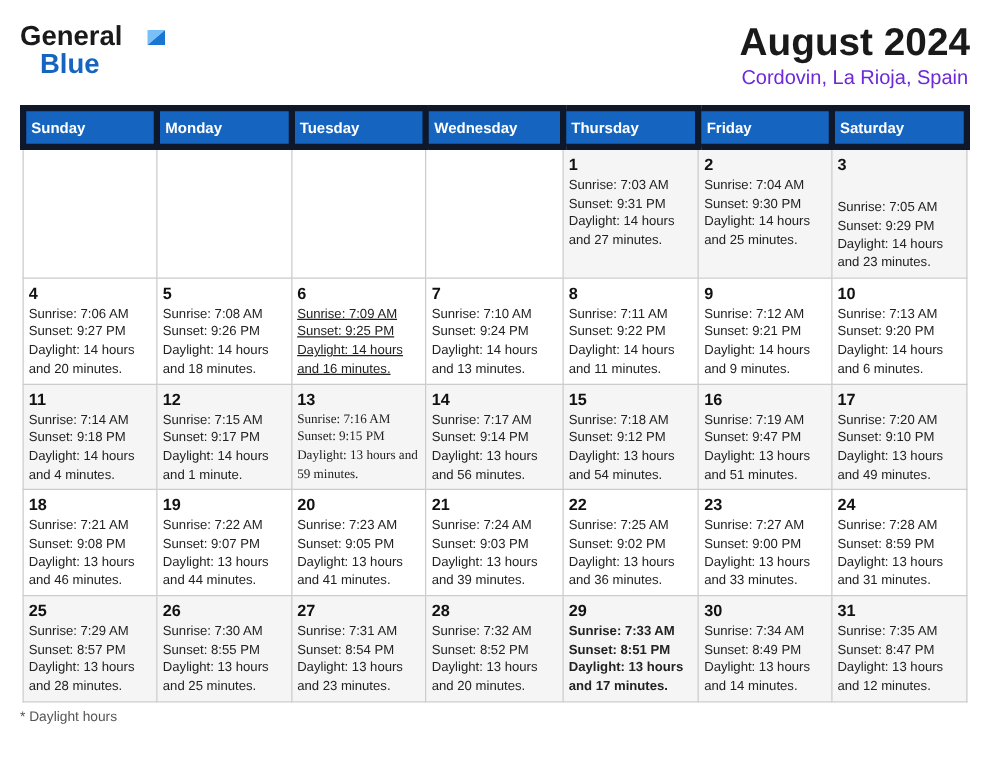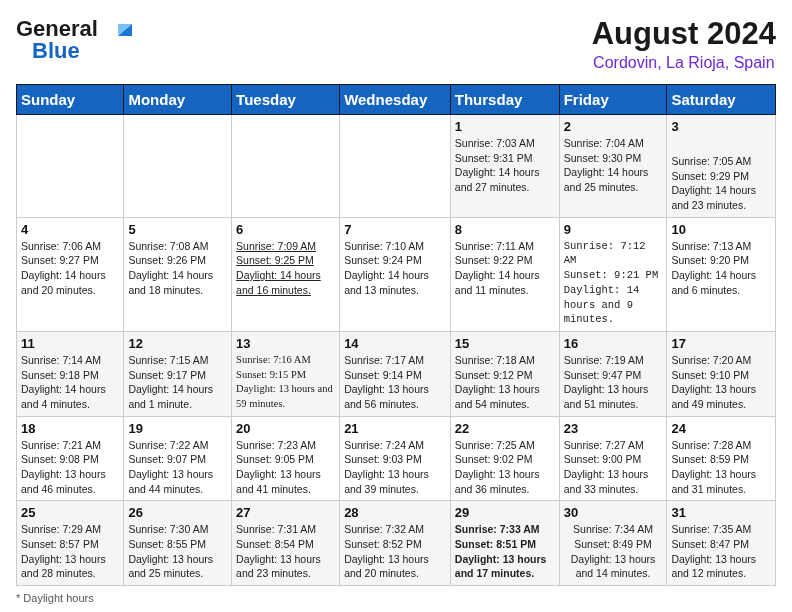--- a/index.html
+++ b/index.html
@@ -38,23 +38,23 @@
     table {
       width: 100%;
       border-collapse: collapse;
       font-size: 11px;
     }
     thead tr th {
       background: #1565c0;
       color: #fff;
       padding: 6px 4px;
       text-align: left;
-      font-size: 15px;
+      font-size: 12px;
       font-weight: bold;
-      border: 1px solid #0f172a;
+      border: 5px solid #0f172a;
     }
     tbody tr td {
       border: 1px solid #ccc;
       vertical-align: top;
       padding: 4px 4px;
       width: 113px;
       min-height: 72px;
       background: #fff;
     }
     tbody tr:nth-child(odd) td {
@@ -165,21 +165,21 @@
 Daylight: 14 hours and 13 minutes.</div>
         </td>
         <td>
           <span class="day-num">8</span>
           <div class="day-details" style="white-space: pre-line;">Sunrise: 7:11 AM
 Sunset: 9:22 PM
 Daylight: 14 hours and 11 minutes.</div>
         </td>
         <td>
           <span class="day-num">9</span>
-          <div class="day-details" style="white-space: pre-line; font-family: Liberation Mono, monospace;">Sunrise: 7:12 AM
+          <div class="day-details" style="white-space: pre-line;">Sunrise: 7:12 AM
 Sunset: 9:21 PM
 Daylight: 14 hours and 9 minutes.</div>
         </td>
         <td>
           <span class="day-num">10</span>
           <div class="day-details" style="white-space: pre-line;">Sunrise: 7:13 AM
 Sunset: 9:20 PM
 Daylight: 14 hours and 6 minutes.</div>
         </td>
       </tr>
@@ -297,21 +297,21 @@
 Daylight: 13 hours and 20 minutes.</div>
         </td>
         <td>
           <span class="day-num">29</span>
           <div class="day-details" style="white-space: pre-line; font-weight: bold;">Sunrise: 7:33 AM
 Sunset: 8:51 PM
 Daylight: 13 hours and 17 minutes.</div>
         </td>
         <td>
           <span class="day-num">30</span>
-          <div class="day-details" style="white-space: pre-line; text-align: center;">Sunrise: 7:34 AM
+          <div class="day-details" style="white-space: pre-line;">Sunrise: 7:34 AM
 Sunset: 8:49 PM
 Daylight: 13 hours and 14 minutes.</div>
         </td>
         <td>
           <span class="day-num">31</span>
           <div class="day-details" style="white-space: pre-line;">Sunrise: 7:35 AM
 Sunset: 8:47 PM
 Daylight: 13 hours and 12 minutes.</div>
         </td>
       </tr>

